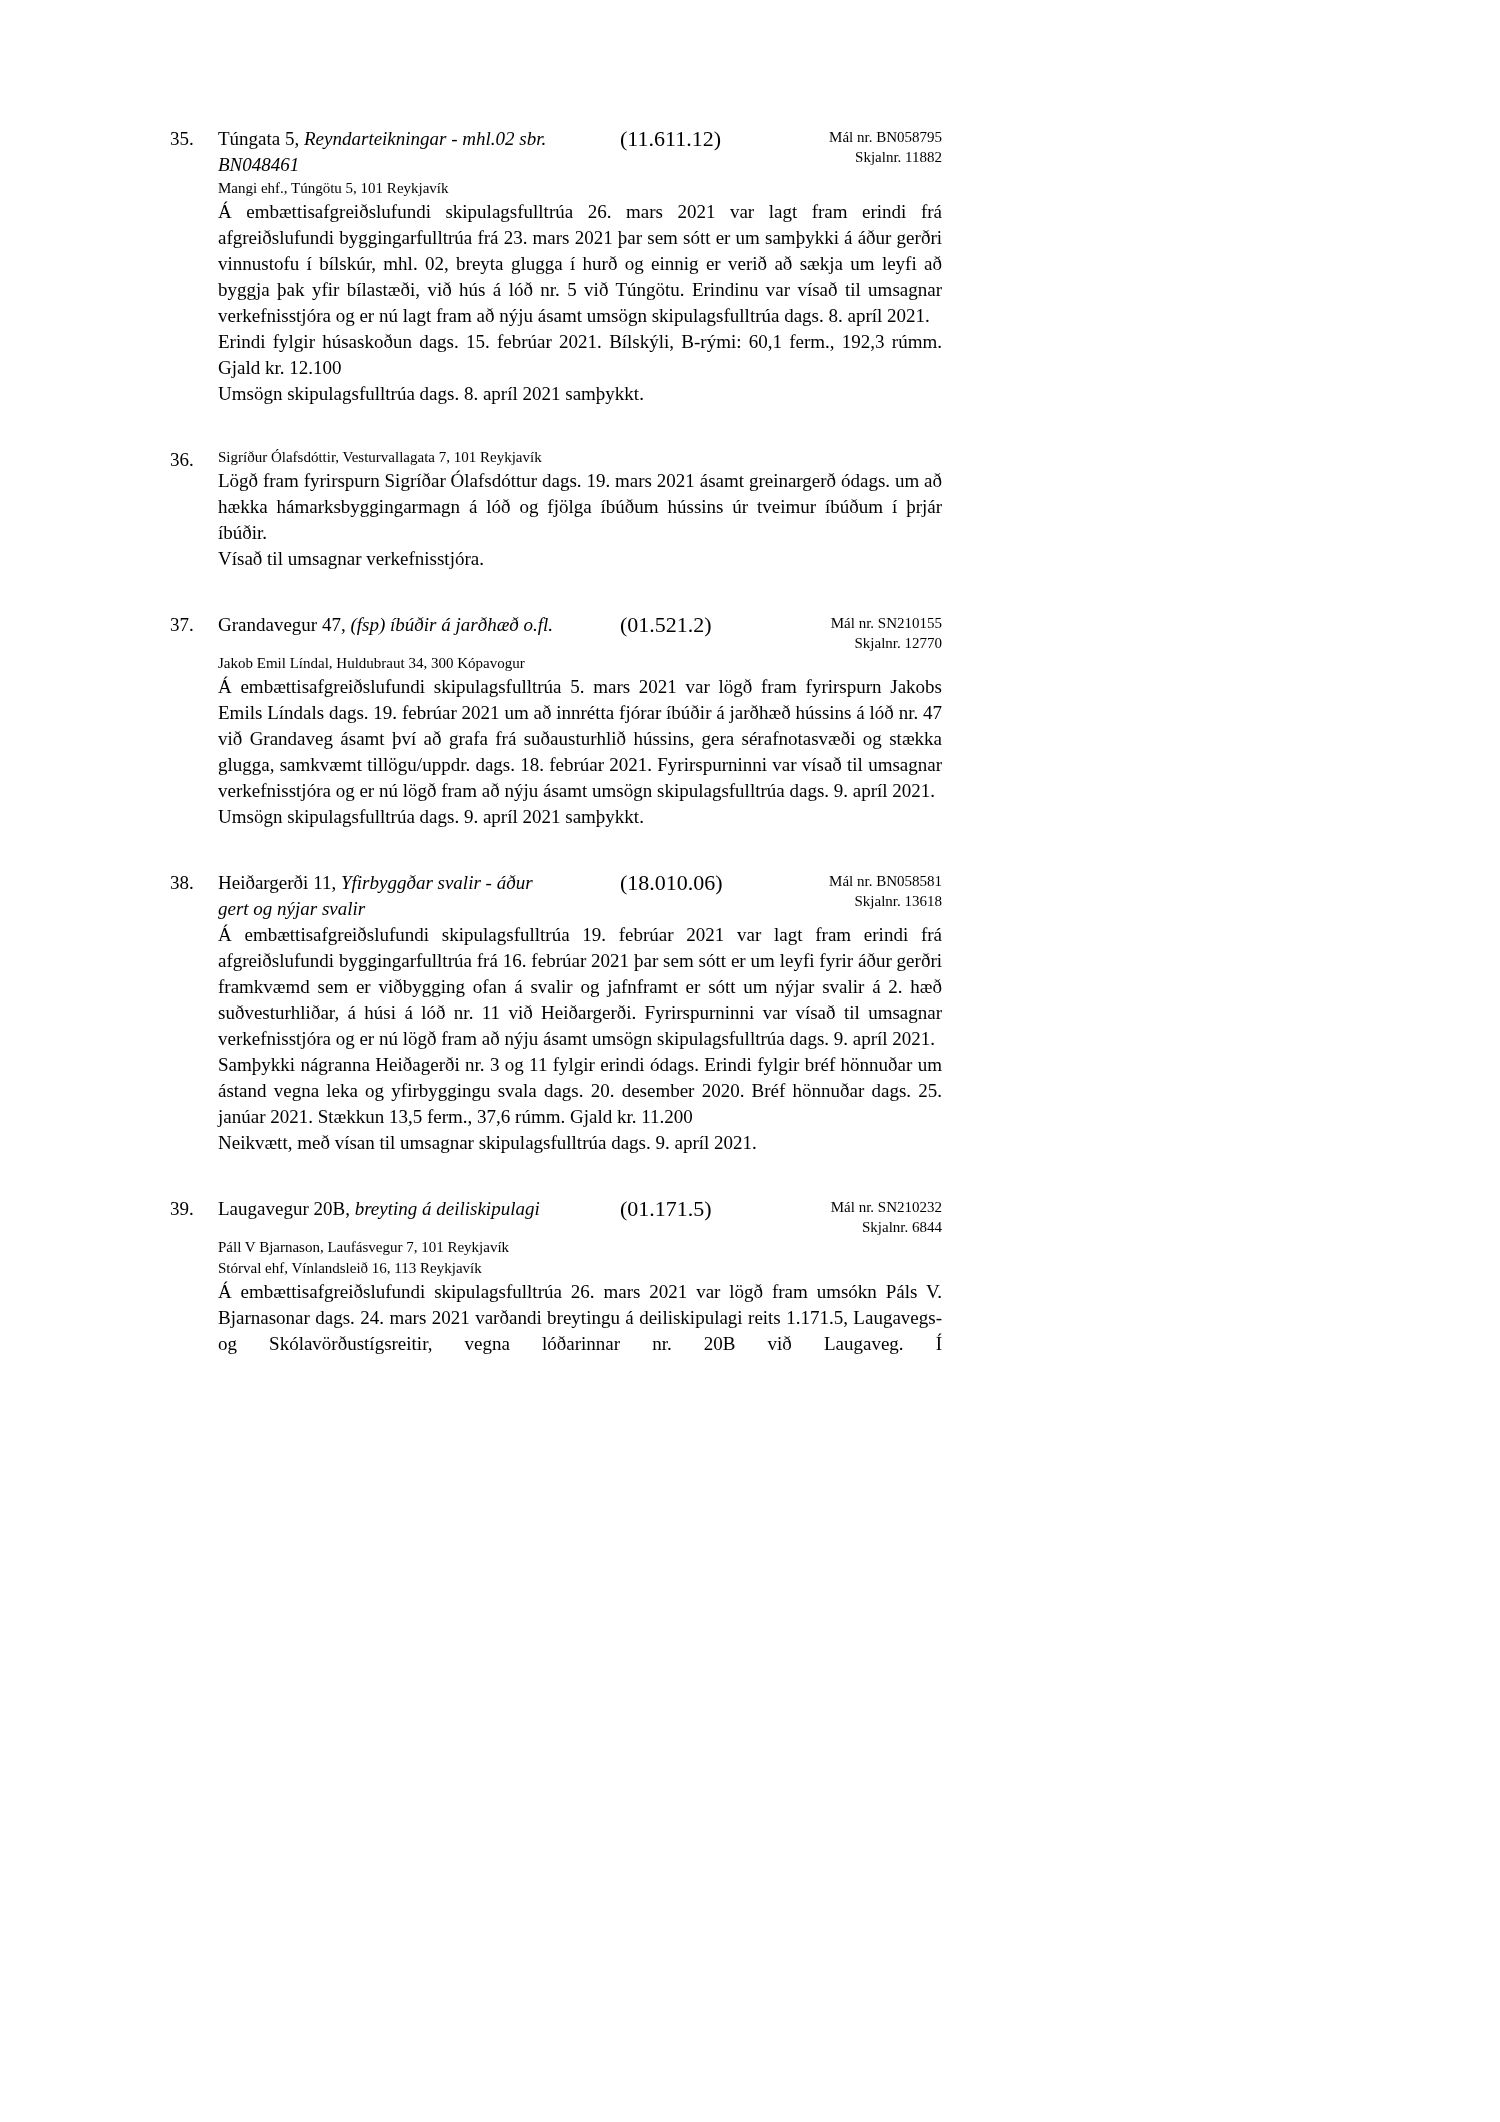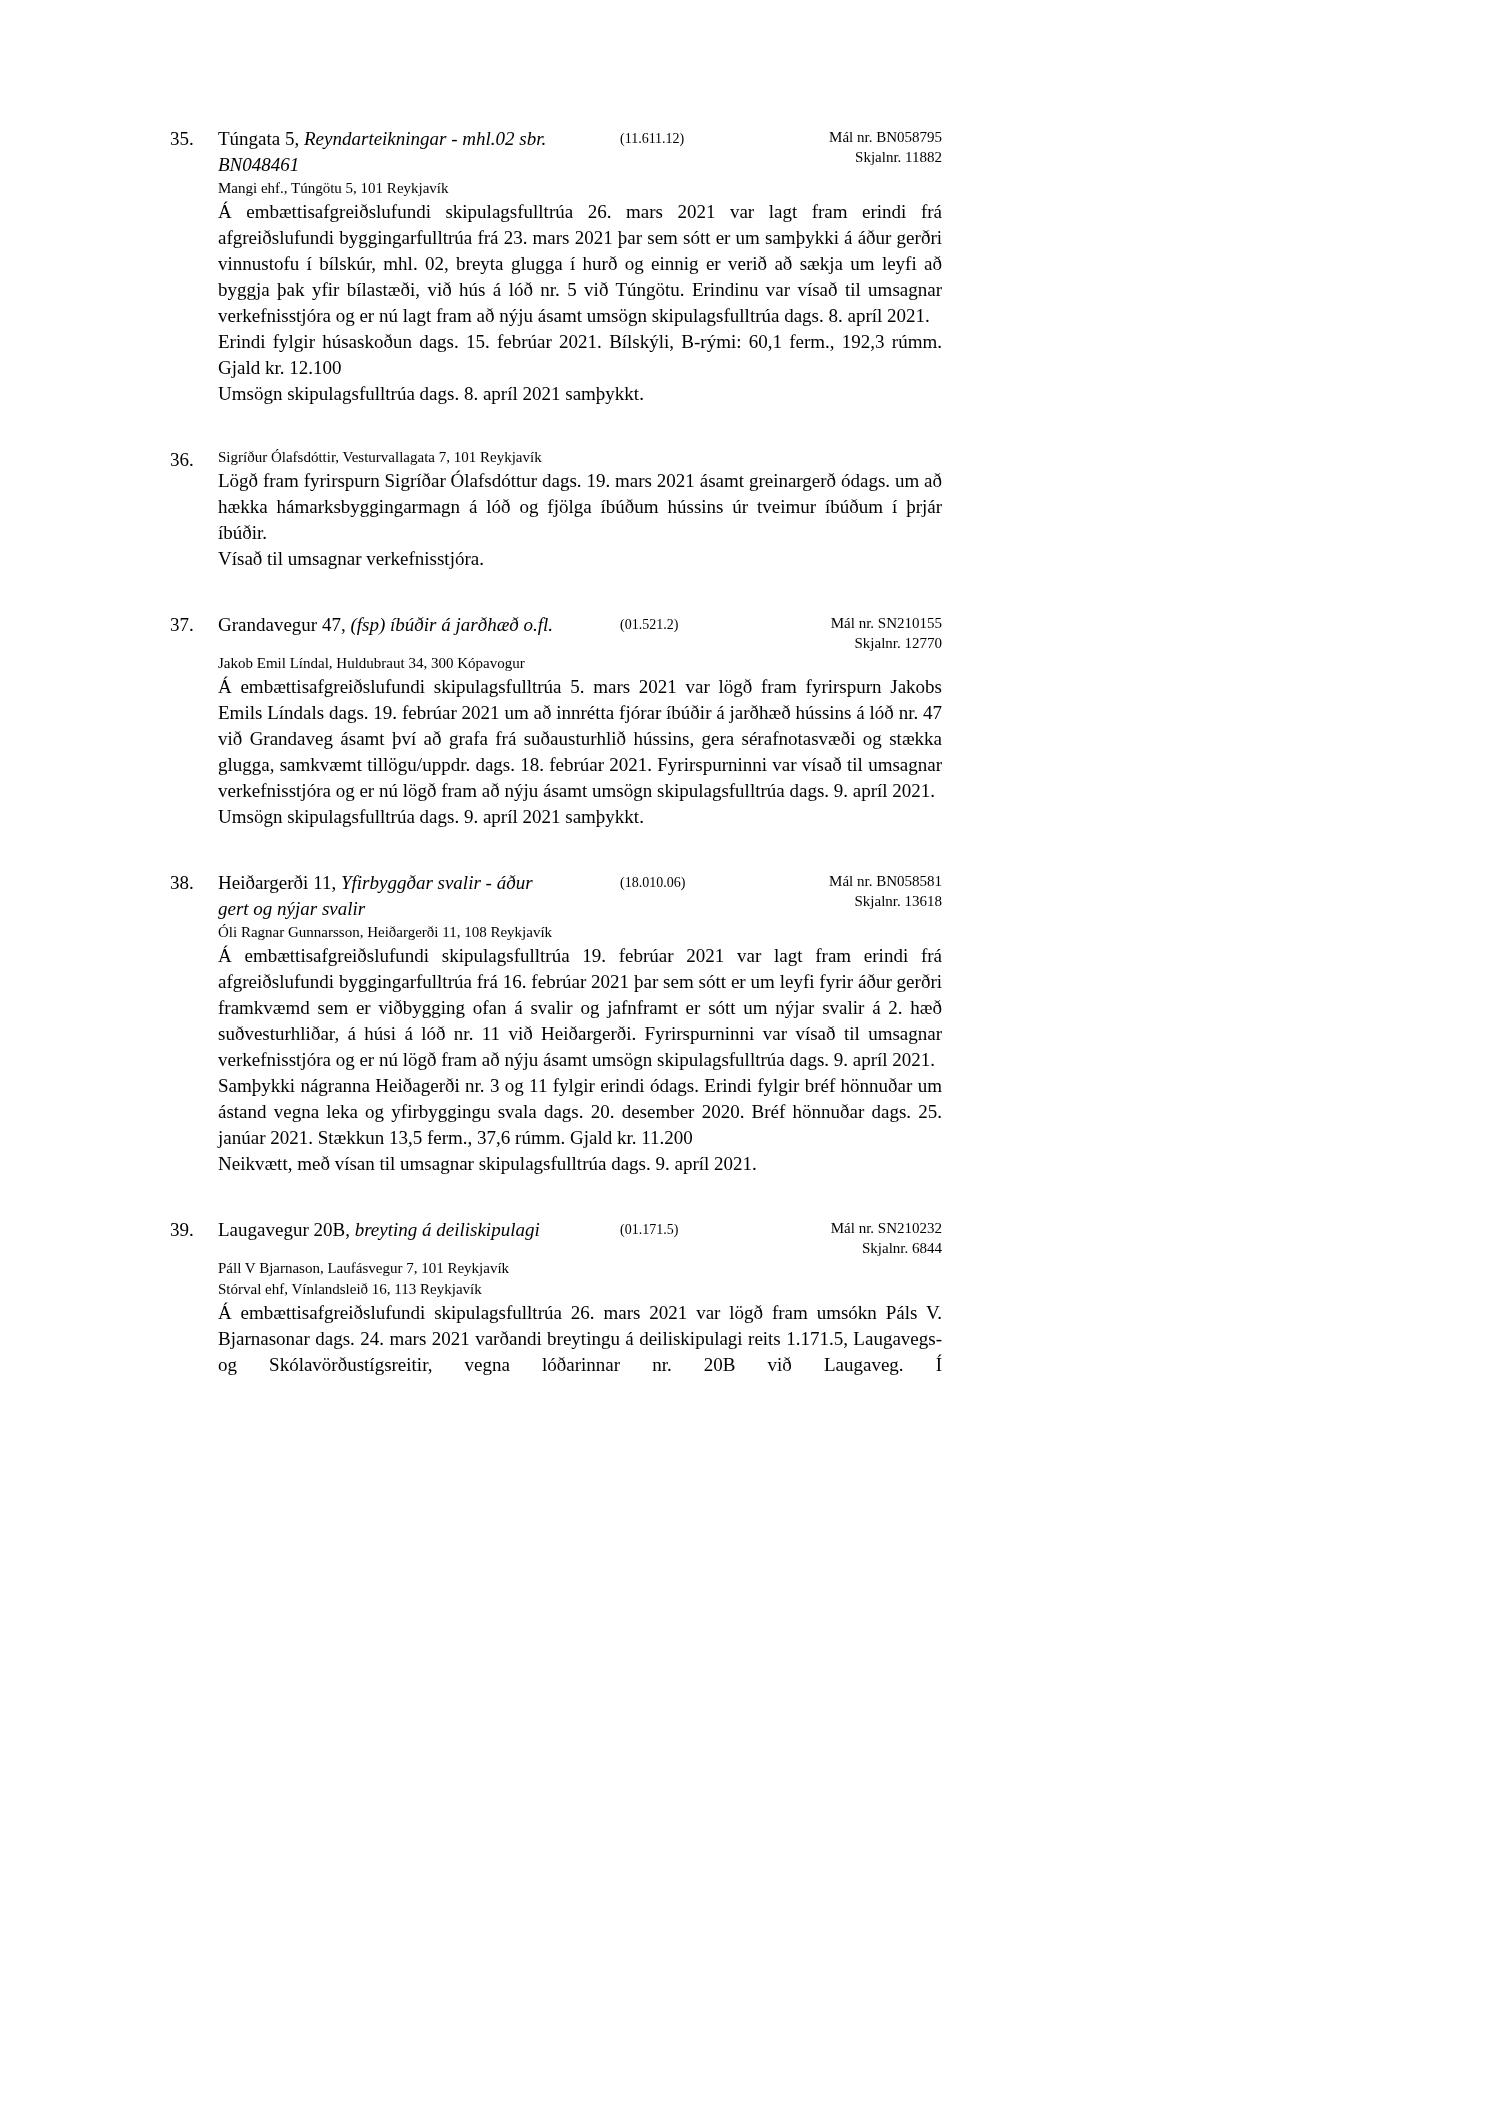--- a/index.html
+++ b/index.html
@@ -23,21 +23,21 @@
     font-size: 19px;
     line-height: 26px;
   }
   .item-main { width: 724px; }
 
   .item-header { display: flex; align-items: flex-start; }
   .item-title { width: 402px; flex-shrink: 0; font-size: 19px; line-height: 26px; }
   .title-line { white-space: nowrap; }
   .tb { font-weight: normal; }
   .ti { font-style: italic; }
-  .item-ref { font-size: 14px; line-height: 26px; white-space: nowrap; font-family: Liberation Serif, serif; }
+  .item-ref { font-size: 22px; line-height: 26px; white-space: nowrap; font-family: Liberation Serif, serif; }
   .item-meta {
     margin-left: auto;
     text-align: right;
     font-size: 15px;
     line-height: 20px;
     padding-top: 1px;
     white-space: nowrap;
   }
 
   .applicant { font-size: 15px; line-height: 21px; }
@@ -133,21 +133,20 @@
               <span class="ti">Yfirbyggðar svalir - áður</span>
             </div>
             <div class="title-line ti">gert og nýjar svalir</div>
           </div>
           <div class="item-ref">(18.010.06)</div>
           <div class="item-meta">
             <div>Mál nr. BN058581</div>
             <div>Skjalnr. 13618</div>
           </div>
         </div>
-        <div class="applicant">Óli Ragnar Gunnarsson, Heiðargerði 11, 108 Reykjavík</div>
         <p class="para">Á embættisafgreiðslufundi skipulagsfulltrúa 19. febrúar 2021 var lagt fram erindi frá afgreiðslufundi byggingarfulltrúa frá 16. febrúar 2021 þar sem sótt er um leyfi fyrir áður gerðri framkvæmd sem er viðbygging ofan á svalir og jafnframt er sótt um nýjar svalir á 2. hæð suðvesturhliðar, á húsi á lóð nr. 11 við Heiðargerði. Fyrirspurninni var vísað til umsagnar verkefnisstjóra og er nú lögð fram að nýju ásamt umsögn skipulagsfulltrúa dags. 9. apríl 2021.</p>
         <p class="para">Samþykki nágranna Heiðagerði nr. 3 og 11 fylgir erindi ódags. Erindi fylgir bréf hönnuðar um ástand vegna leka og yfirbyggingu svala dags. 20. desember 2020. Bréf hönnuðar dags. 25. janúar 2021. Stækkun 13,5 ferm., 37,6 rúmm. Gjald kr. 11.200</p>
         <p class="para resolution">Neikvætt, með vísan til umsagnar skipulagsfulltrúa dags. 9. apríl 2021.</p>
       </div>
     </div>
 
     <div class="item">
       <div class="item-number">39.</div>
       <div class="item-main">
         <div class="item-header">

